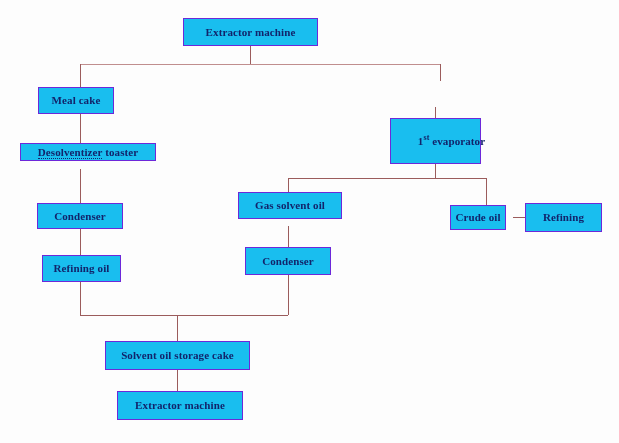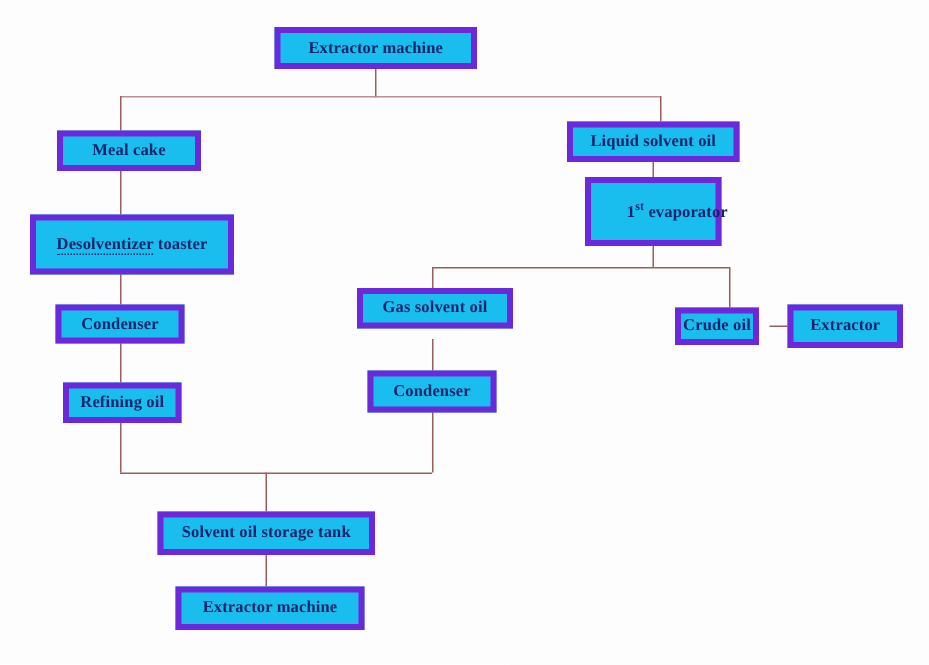--- a/index.html
+++ b/index.html
@@ -12,21 +12,21 @@
     width: 619px;
     height: 443px;
     background: #fdfdfd;
     overflow: hidden;
     font-family: "Liberation Serif", "DejaVu Serif", serif;
   }
   .node {
     position: absolute;
     box-sizing: border-box;
     background: #19BEEF;
-    border: 4px solid #6d28d9;
+    border: 1px solid #6d28d9;
     color: #12246b;
     font-weight: bold;
     font-size: 11px;
     line-height: 1.15;
     display: flex;
     align-items: center;
     justify-content: center;
     text-align: center;
     letter-spacing: 0.1px;
     z-index: 3;
@@ -97,61 +97,58 @@
   <div class="conn h" style="left:80px; top:315px; width:208px;"></div>
 
   <div class="conn v" style="left:177px; top:315px; height:26px;"></div>
 
   <div class="conn v" style="left:177px; top:369px; height:22px;"></div>
 
   <div class="node" style="left:183px; top:18px; width:135px; height:28px;">
     <span class="row-line">Extractor machine</span>
   </div>
 
-  <div class="node" style="left:38px; top:87px; width:96px; height:27px;justify-content:center;">
+  <div class="node" style="left:38px; top:87px; width:76px; height:27px;justify-content:center;">
     <span class="row-line">Meal cake</span>
   </div>
 
-  <div class="node" style="left:20px; top:143px; width:136px; height:40px;">
+  <div class="node" style="left:20px; top:143px; width:136px; height:18px;">
     <span class="row-line"><span class="spellcheck">Desolventizer</span><span> toaster</span></span>
   </div>
 
   <div class="node" style="left:37px; top:203px; width:86px; height:26px;">
     <span class="row-line">Condenser</span>
   </div>
 
   <div class="node" style="left:42px; top:255px; width:79px; height:27px;">
     <span class="row-line">Refining oil</span>
   </div>
 
-  <div class="node" style="left:378px; top:81px; width:115px; height:27px;">
-    <span class="row-line">Liquid solvent oil</span>
-  </div>
 
   <div class="node two-line" style="left:390px; top:118px; width:91px; height:46px;">
     <span class="row-line"><span>1</span><span class="sup">st</span><span> evaporator</span></span>
   </div>
 
   <div class="node" style="left:238px; top:192px; width:104px; height:27px;">
     <span class="row-line">Gas solvent oil</span>
   </div>
 
   <div class="node" style="left:245px; top:247px; width:86px; height:28px;">
     <span class="row-line">Condenser</span>
   </div>
 
   <div class="node" style="left:450px; top:205px; width:56px; height:25px;">
     <span class="row-line">Crude oil</span>
   </div>
 
   <div class="node" style="left:525px; top:203px; width:77px; height:29px;">
-    <span class="row-line">Extractor</span>
+    <span class="row-line">Refining</span>
   </div>
 
   <div class="node" style="left:105px; top:341px; width:145px; height:29px;">
-    <span class="row-line">Solvent oil storage tank</span>
+    <span class="row-line">Solvent oil storage cake</span>
   </div>
 
   <div class="node" style="left:117px; top:391px; width:126px; height:29px;">
     <span class="row-line">Extractor machine</span>
   </div>
 
 </div>
 
 </body></html>

